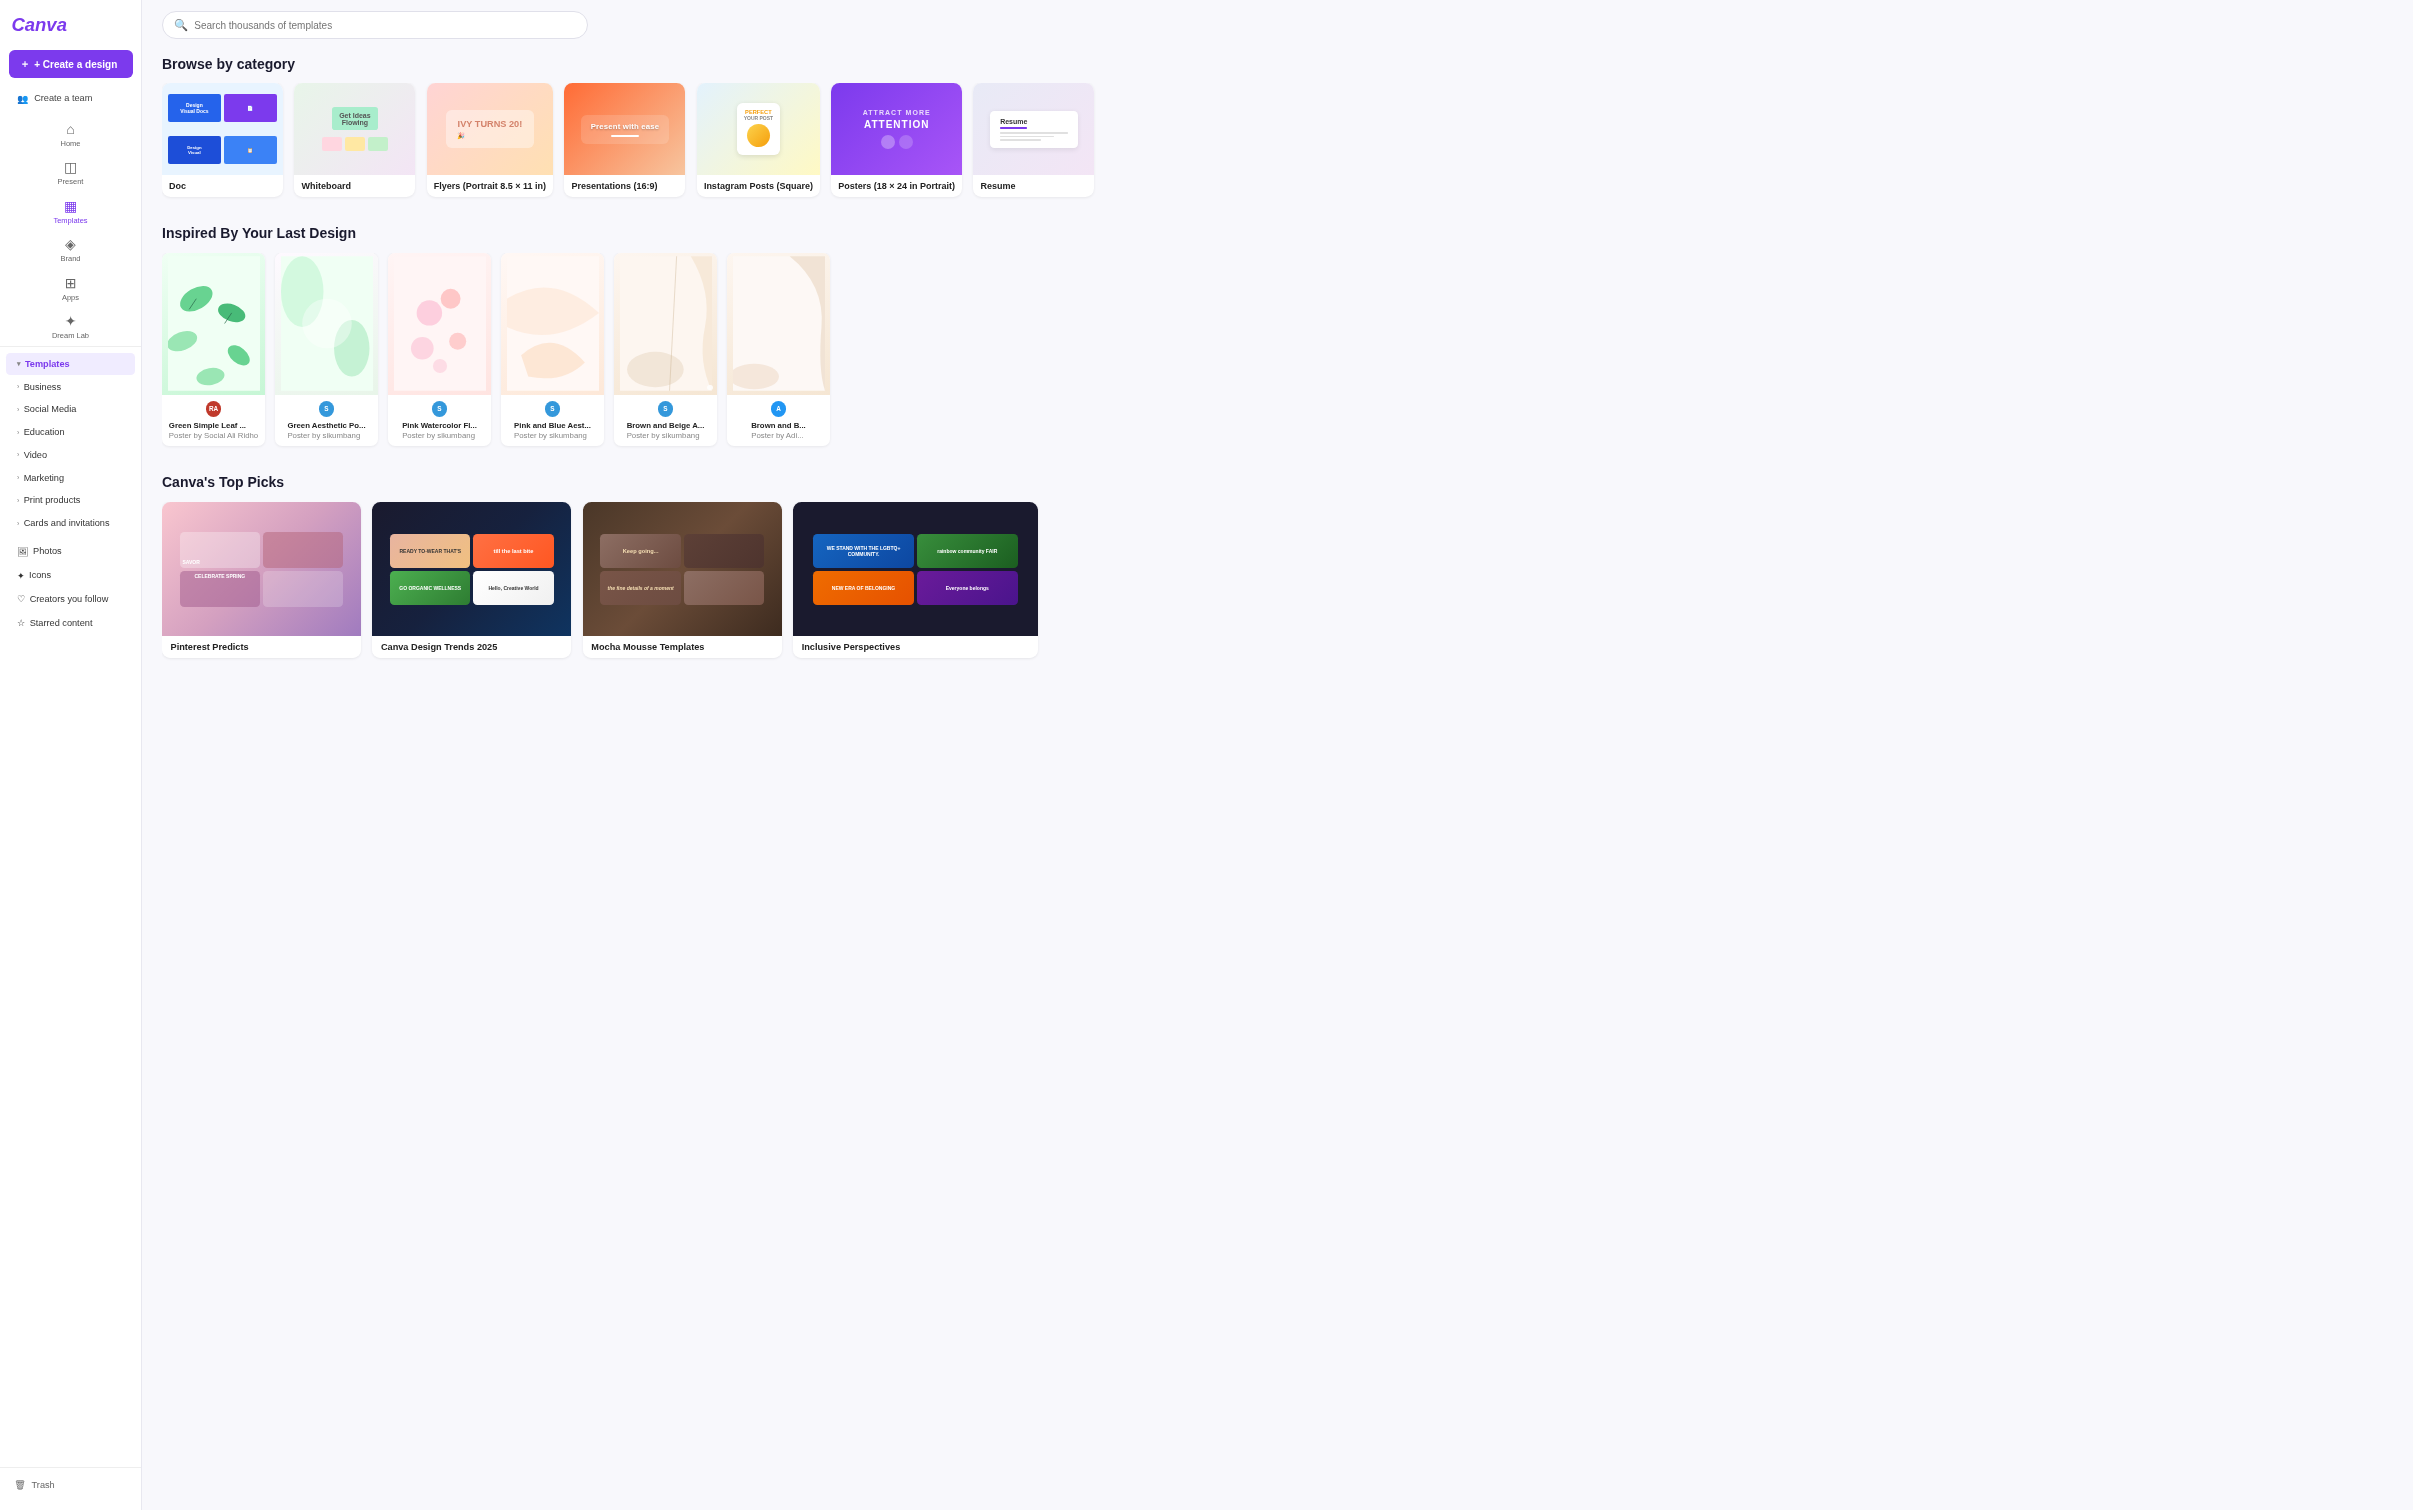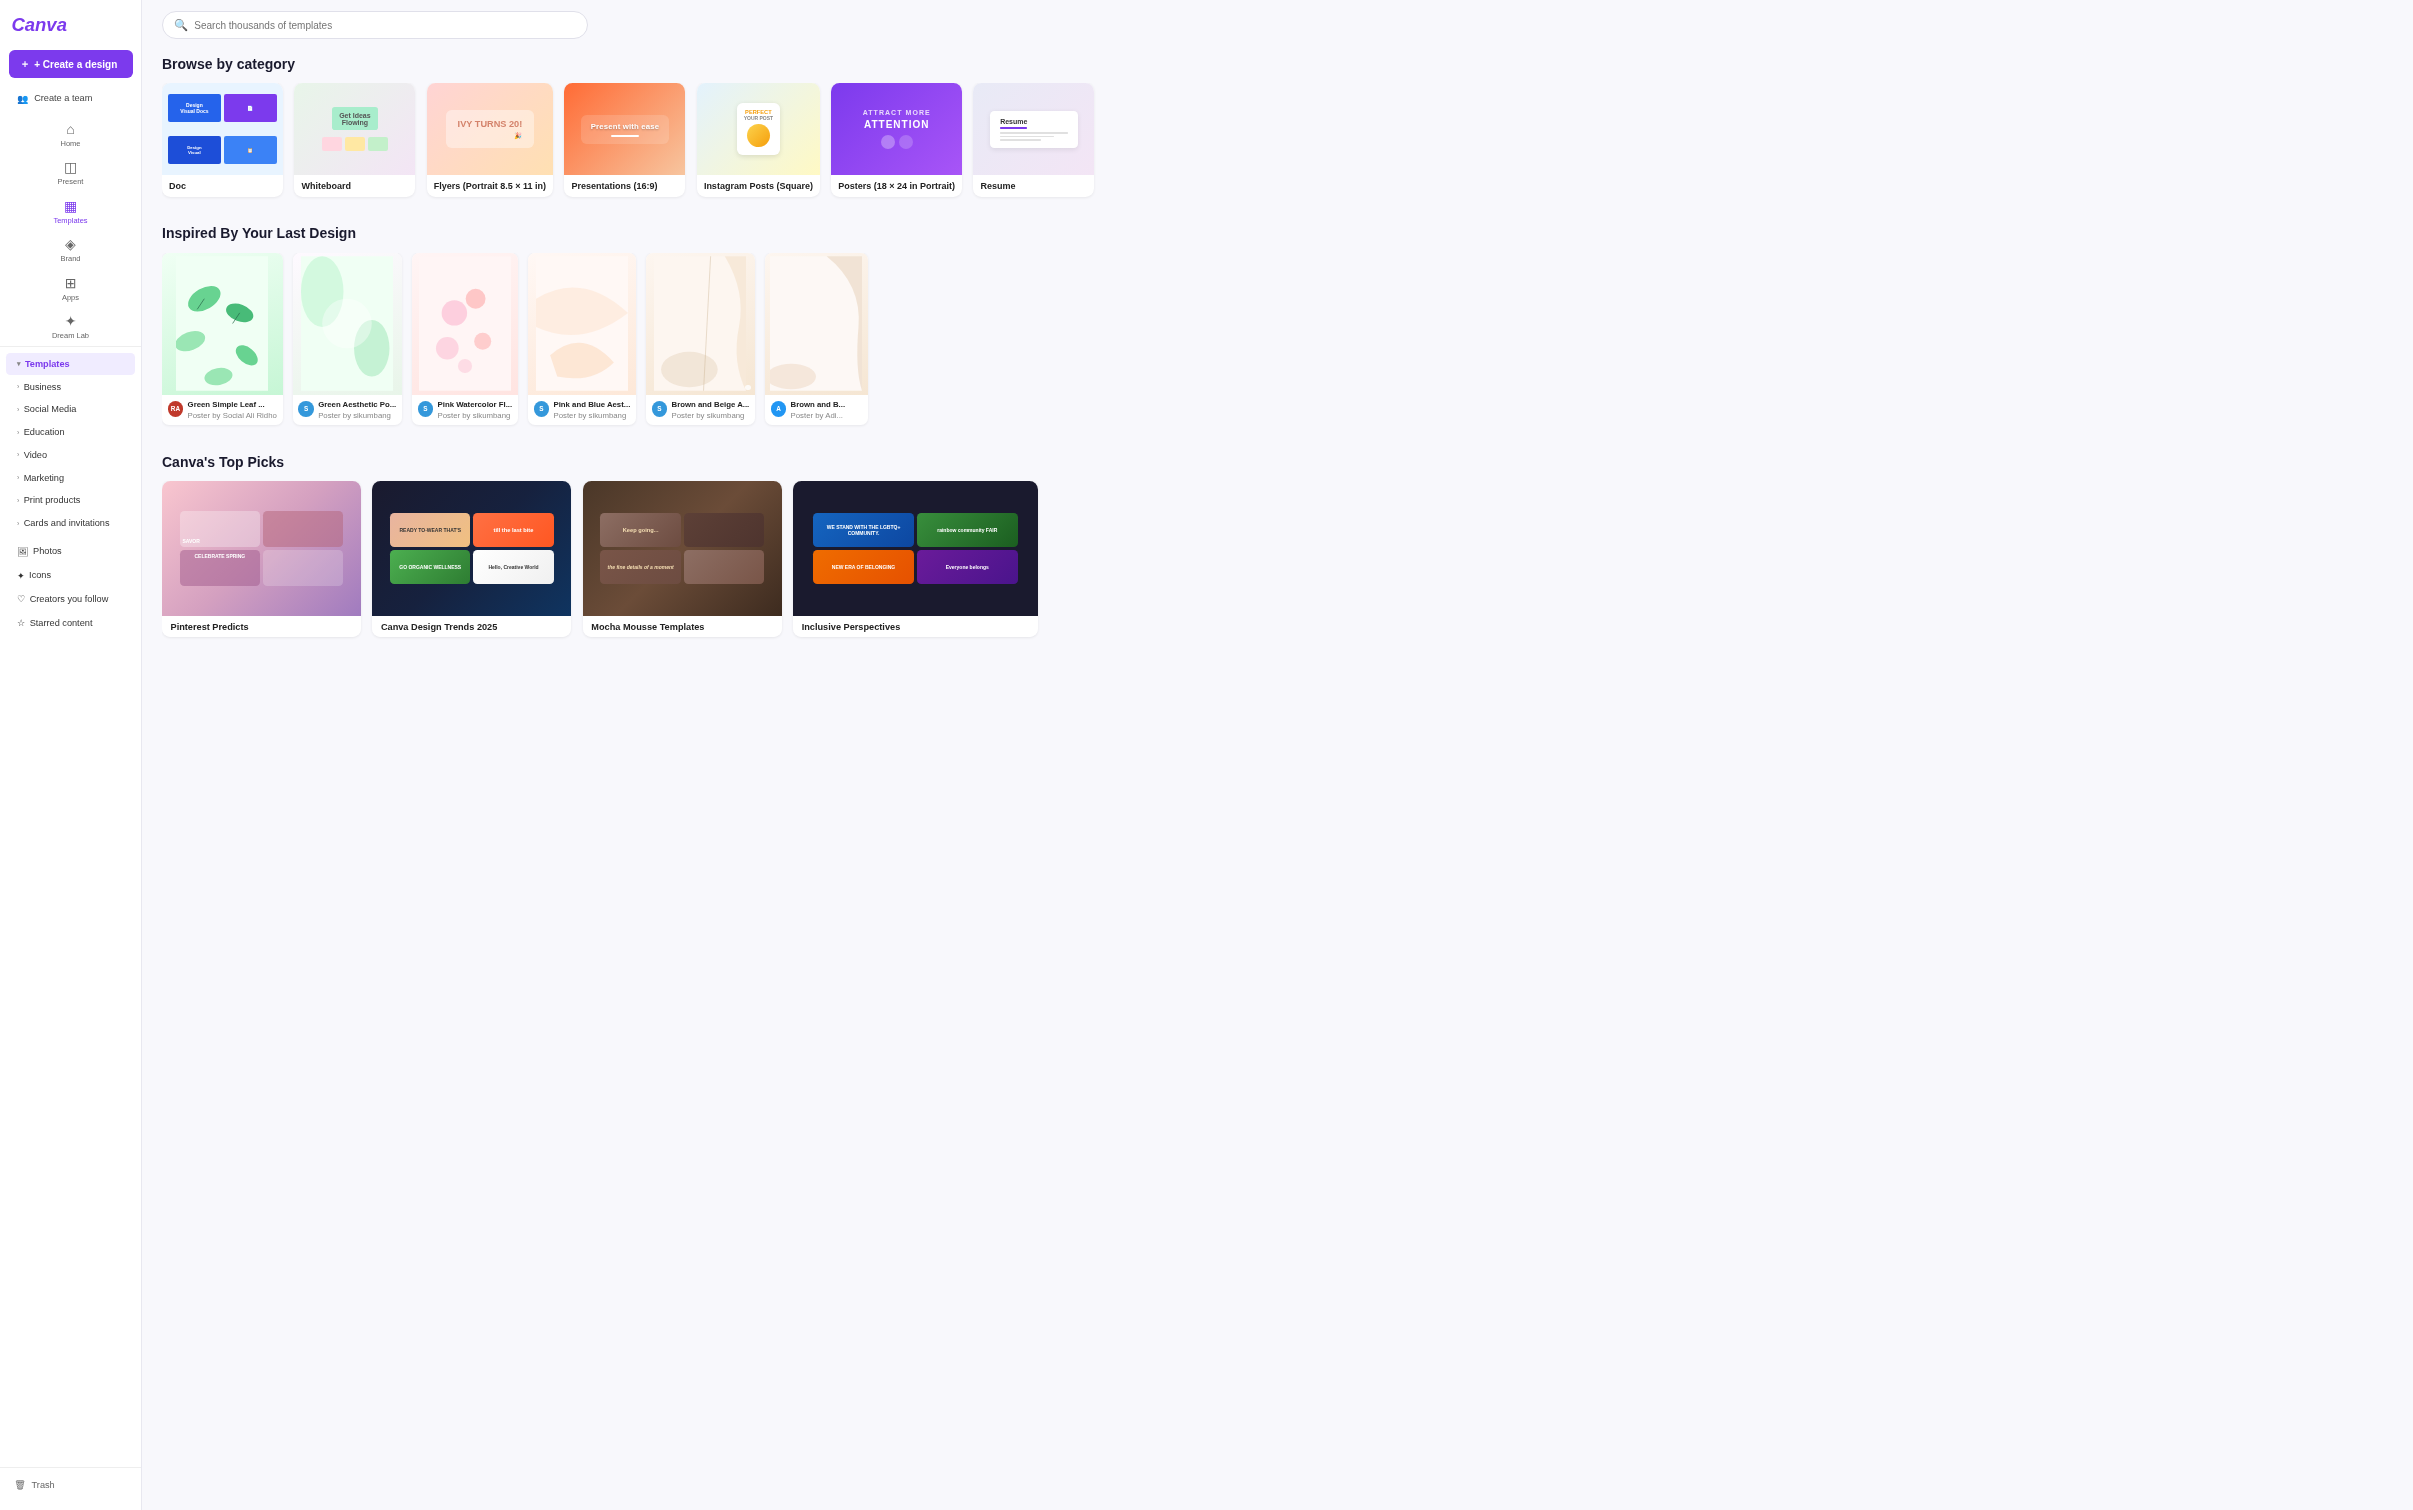--- a/index.html
+++ b/index.html
@@ -224,21 +224,22 @@
       justify-content: center;
       font-size: 7.8px;
       color: #888;
       position: relative;
       overflow: hidden;
     }
     .poster-info {
       padding: 5.7px;
       display: flex;
       gap: 4.3px;
-      align-items: flex-start;
+      align-items: center;
+      flex-direction: column;
     }
     .poster-avatar {
       width: 15.6px;
       height: 15.6px;
       border-radius: 50%;
       font-size: 6.4px;
       display: flex;
       align-items: center;
       justify-content: center;
       color: #fff;
@@ -330,21 +331,21 @@
     .flyer-thumb {
       background: linear-gradient(135deg, #ffd4d4, #ffe0b2);
       display: flex;
       align-items: center;
       justify-content: center;
     }
     .flyer-inner {
       background: rgba(255,255,255,0.4);
       border-radius: 5.7px;
       padding: 8.5px 11.4px;
-      text-align: right;
+      text-align: left;
       font-size: 7.8px;
       font-weight: 700;
       color: #a05050;
     }
 
     
     .pres-thumb {
       background: linear-gradient(135deg, #ff6b35, #f7c59f);
       display: flex;
       align-items: center;

